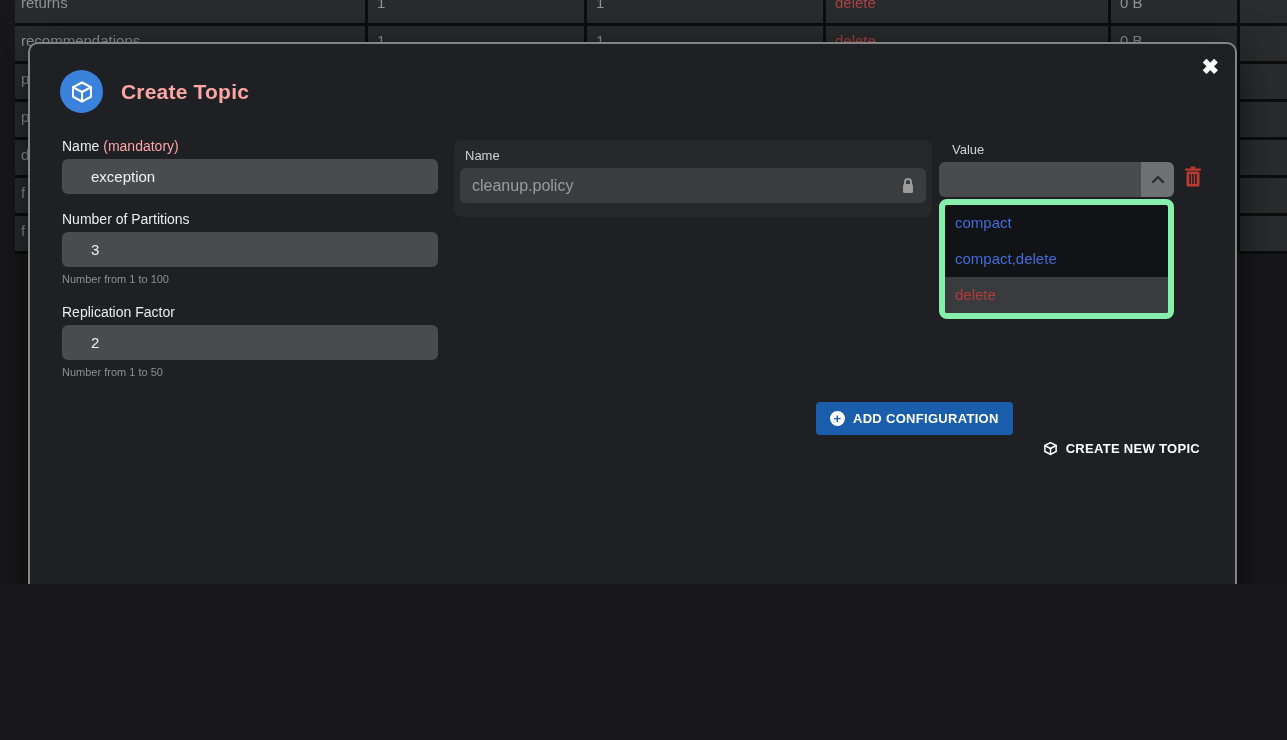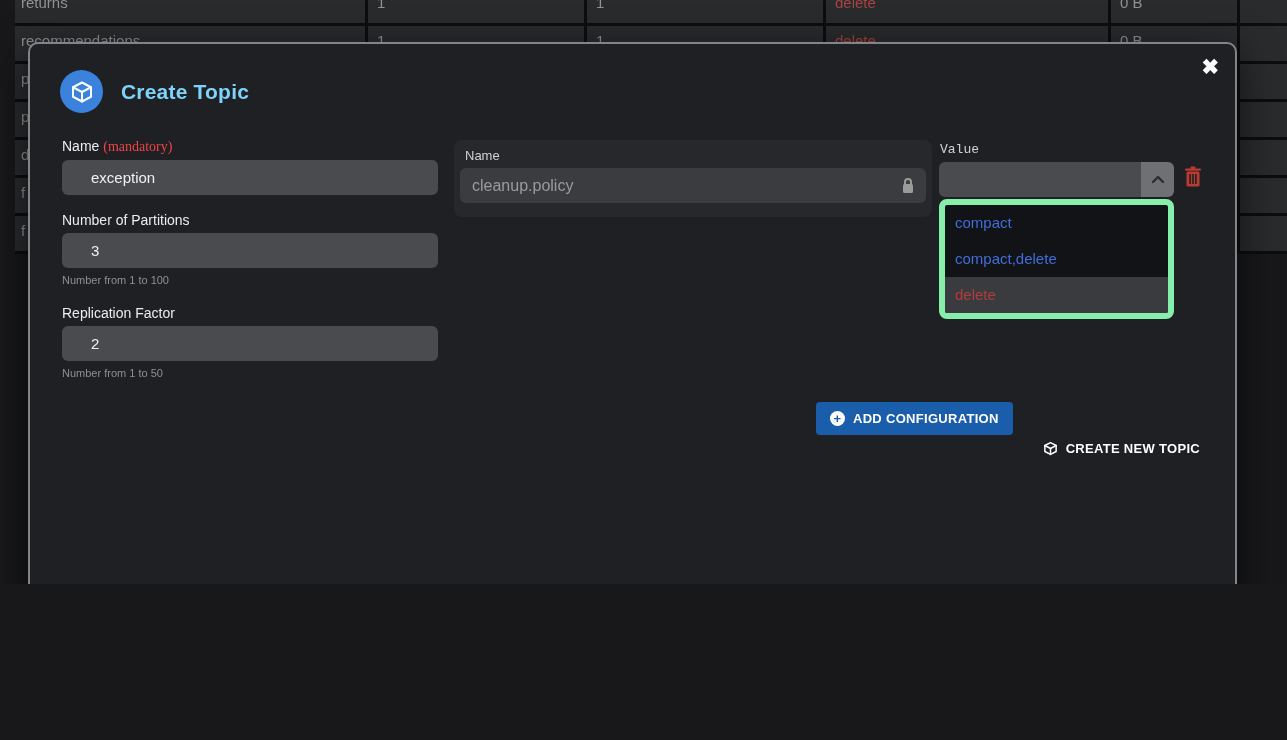--- a/index.html
+++ b/index.html
@@ -22,45 +22,45 @@
 
   
   .modal{position:absolute;left:28px;top:42px;width:1209px;height:658px;z-index:10;
          background:#1f2023;border:2px solid #828487;border-radius:10px;
          box-sizing:border-box;box-shadow:0 10px 40px rgba(0,0,0,.65);}
   .close{position:absolute;top:10px;right:16px;font-size:21px;color:#fdfdfd;
          font-weight:bold;cursor:pointer;line-height:1.2;}
   .mheader{position:absolute;top:26px;left:30px;display:flex;align-items:center;gap:18px;}
   .topic-badge{width:43px;height:43px;border-radius:50%;background:#3b82dd;
                display:flex;align-items:center;justify-content:center;}
-  .mtitle{margin:0;font-size:21px;font-weight:600;color:#7dd3fc;letter-spacing:.2px;}
+  .mtitle{margin:0;font-size:21px;font-weight:600;color:#fca5a5;letter-spacing:.2px;}
 
   
   .left-form{position:absolute;left:32px;top:94px;width:376px;}
   .lbl{font-size:14px;color:#ececec;margin-bottom:5px;}
-  .lbl .mand{color:#ef4444;font-style:normal;font-family:Liberation Serif, serif;}
+  .lbl .mand{color:#fca5a5;font-style:normal;}
   .inp{width:100%;height:35px;background:#4a4b4e;border:none;border-radius:6px;
        color:#f0f0f0;font-size:15px;padding:0 29px;box-sizing:border-box;outline:none;
        display:block;font-family:inherit;}
   .mb17{margin-bottom:17px;}
   .helper{font-size:11px;color:#8f8f8f;margin-top:6px;margin-bottom:19px;}
   .helper.last{margin-bottom:3px;}
 
   
   .config-panel{position:absolute;left:424px;top:96px;width:478px;height:77px;
                 background:#27282c;border-radius:8px;box-sizing:border-box;padding:6px;}
   .cfg-label{font-size:13px;color:#d2d2d2;margin:2px 0 5px 5px;}
   .cfg-wrap{position:relative;}
   .cfg-inp{width:100%;height:35px;background:#3b3c3f;border:none;border-radius:6px;
            color:#9b9b9b;font-size:16px;padding:0 36px 0 12px;box-sizing:border-box;
            outline:none;display:block;font-family:inherit;}
   .lock{position:absolute;right:11px;top:9px;}
 
   .value-group{position:absolute;left:909px;top:96px;width:235px;}
-  .value-group .cfg-label{margin-left:1px;font-family:Liberation Mono, monospace;}
+  .value-group .cfg-label{margin-left:13px;}
   .select{display:flex;height:35px;cursor:pointer;}
   .select-main{flex:1;background:#4a4b4e;border-radius:6px 0 0 6px;color:#f0f0f0;
                font-size:15px;line-height:35px;padding-left:12px;}
   .select-btn{width:33px;background:#6e7074;border-radius:0 6px 6px 0;
               display:flex;align-items:center;justify-content:center;}
   .dropdown{position:absolute;left:0;top:59px;width:100%;box-sizing:border-box;
             background:#121317;border:6px solid #86efac;border-radius:8px;
             overflow:hidden;z-index:20;}
   .opt{height:36px;line-height:36px;padding-left:10px;font-size:15px;cursor:pointer;}
   .opt.blue{color:#416dd8;}

